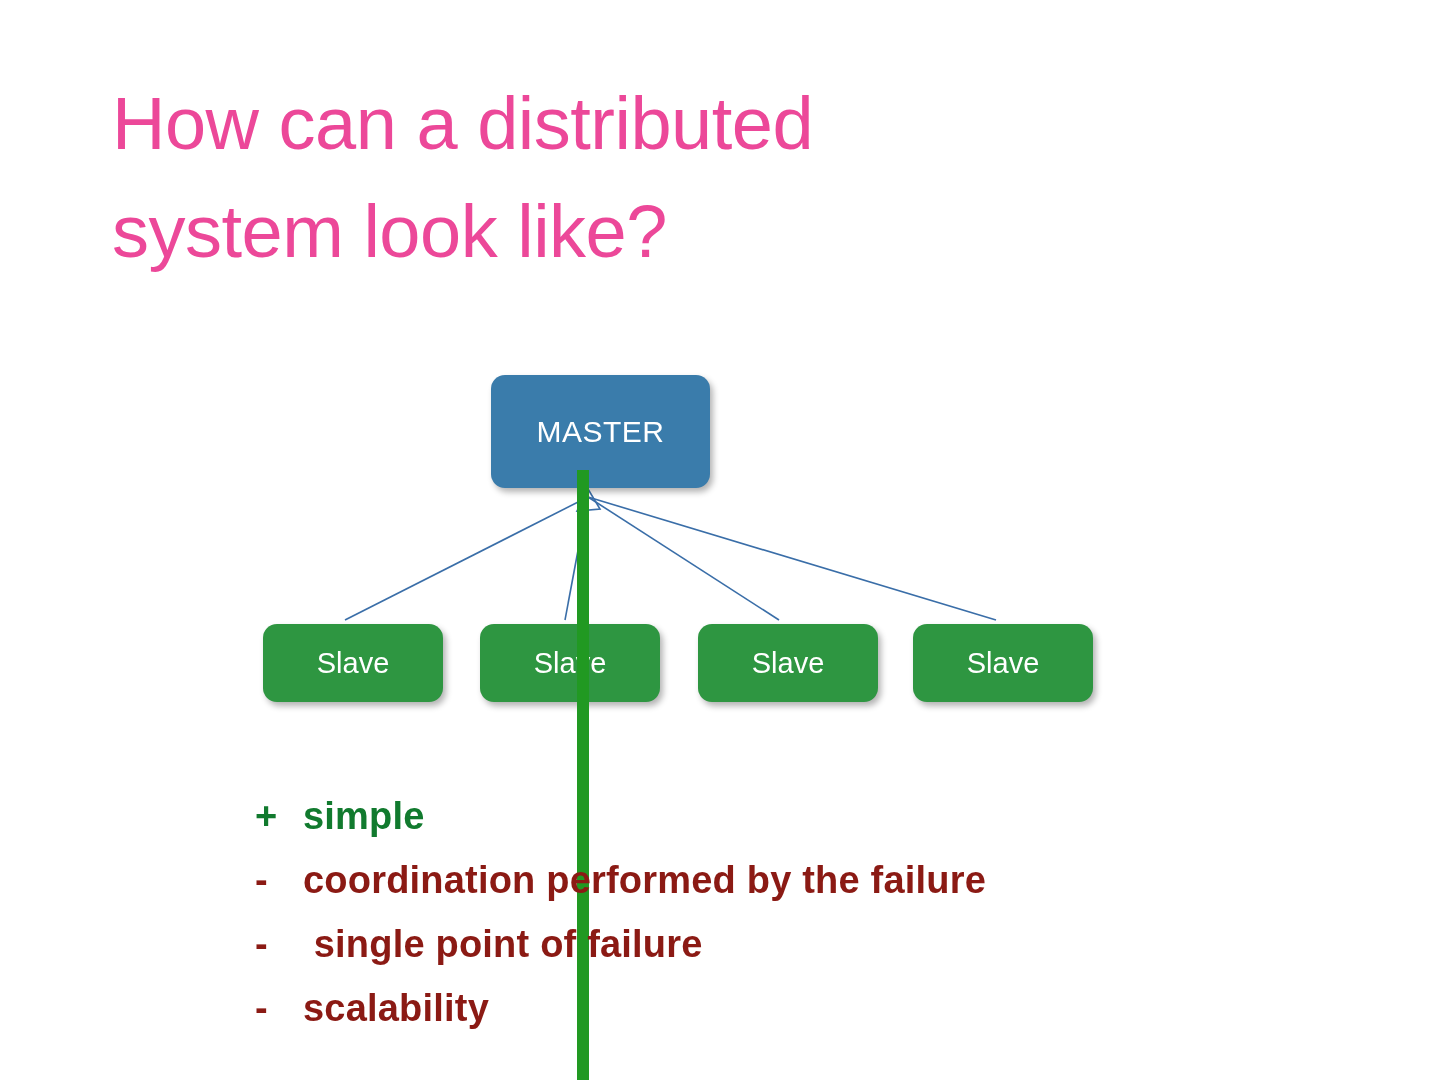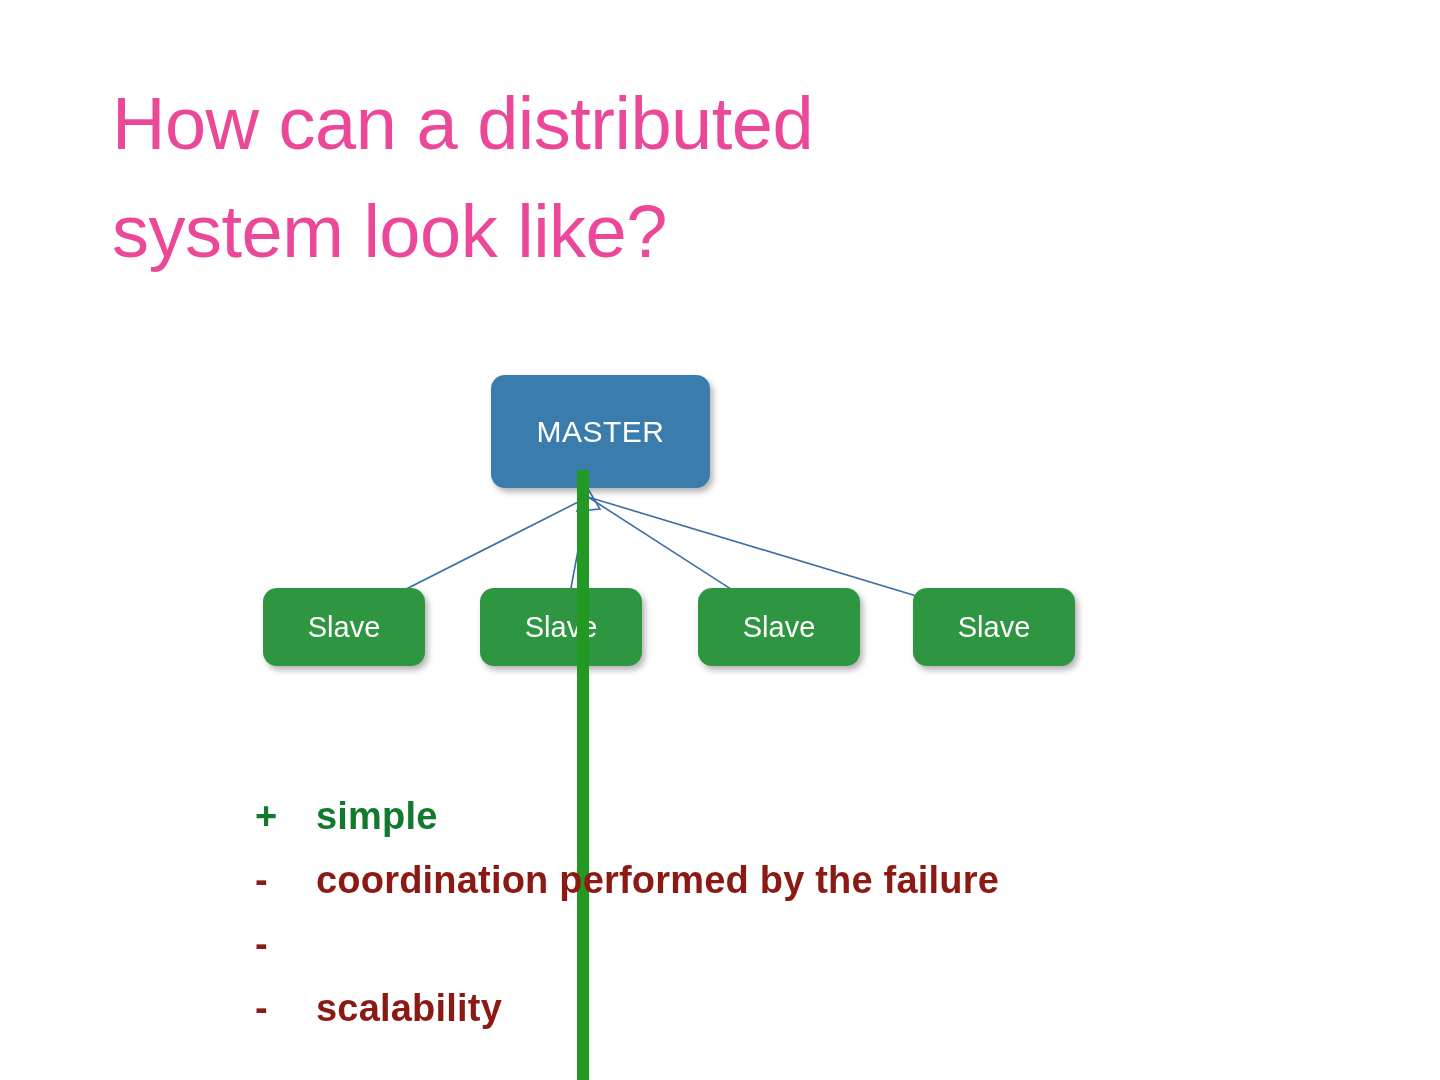--- a/index.html
+++ b/index.html
@@ -74,22 +74,22 @@
     left: 491px;
     top: 375px;
     width: 219px;
     height: 113px;
     background: #3a7cab;
     font-size: 30px;
     font-weight: 400;
     letter-spacing: 0.5px;
   }
   .node-slave {
-    top: 588px;
-    width: 162px;
+    top: 624px;
+    width: 180px;
     height: 78px;
     background: #2e9641;
     font-size: 29px;
     font-weight: 400;
   }
   .slave-1 { left: 263px; }
   .slave-2 { left: 480px; }
   .slave-3 { left: 698px; }
   .slave-4 { left: 913px; }
 
@@ -109,21 +109,20 @@
     font-weight: bold;
     letter-spacing: 0.2px;
   }
   .bullet-marker {
     width: 48px;
     flex: 0 0 48px;
     text-align: left;
   }
   .bullet-text {
     white-space: pre;
-    margin-left: 13px;
   }
   .tone-pos { color: #117a2e; }
   .tone-neg { color: #8b1a14; }
 </style>
 </head>
 <body>
 
 <div class="slide-title">How can a distributed
 system look like?</div>
 
@@ -163,18 +162,19 @@
   <div class="bullet-row tone-pos">
     <span class="bullet-marker">+</span>
     <span class="bullet-text">simple</span>
   </div>
   <div class="bullet-row tone-neg">
     <span class="bullet-marker">-</span>
     <span class="bullet-text">coordination performed by the failure</span>
   </div>
   <div class="bullet-row tone-neg">
     <span class="bullet-marker">-</span>
+    <span class="bullet-text"> single point of failure</span>
   </div>
   <div class="bullet-row tone-neg">
     <span class="bullet-marker">-</span>
     <span class="bullet-text">scalability</span>
   </div>
 </div>
 
 </body></html>

